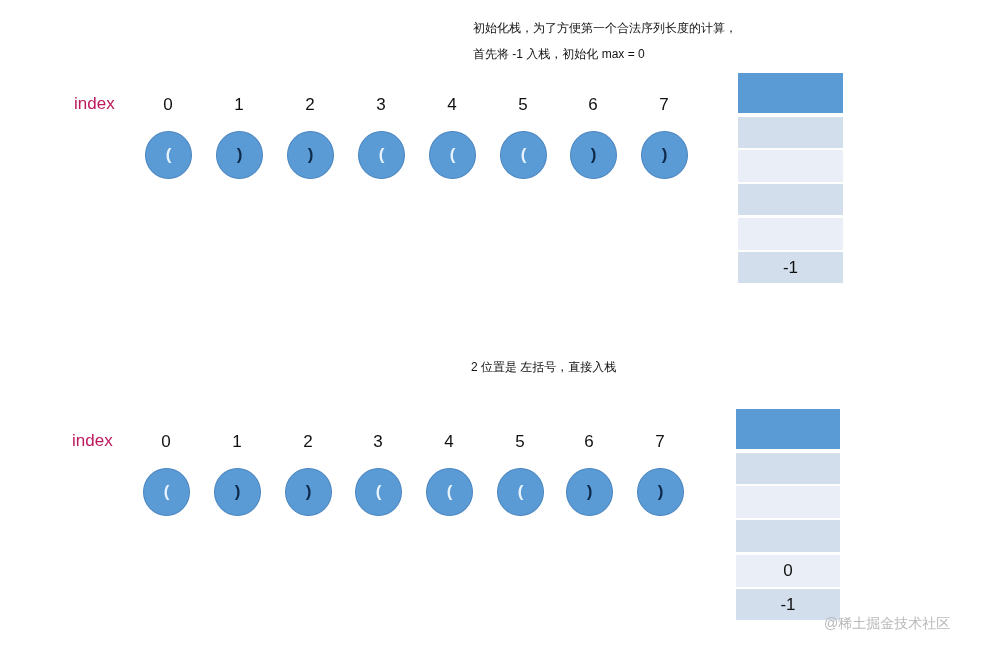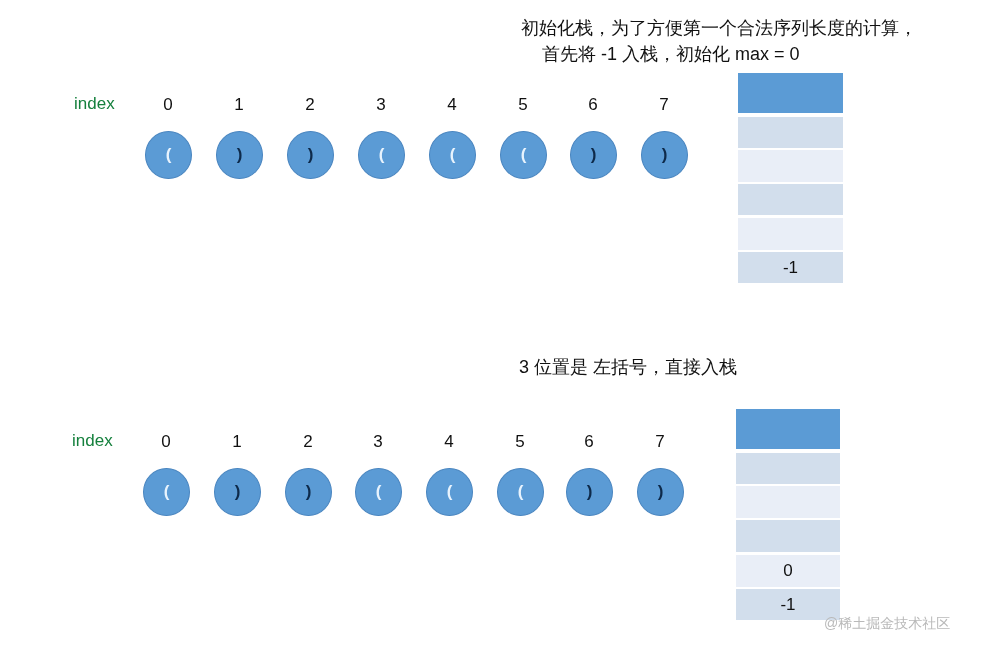--- a/index.html
+++ b/index.html
@@ -1,40 +1,40 @@
 <!DOCTYPE html>
 <html><head>
 <meta charset="utf-8">
 <style>
   html, body { margin: 0; padding: 0; background: #ffffff; }
   body { width: 1003px; height: 655px; position: relative; overflow: hidden;
          font-family: "Liberation Sans", "DejaVu Sans", sans-serif; color: #1a1a1a; }
   .abs { position: absolute; }
-  .caption { font-size: 18px; line-height: 25px; color: #111; white-space: nowrap; margin-left: 48px; }
-  .idx-label { font-size: 17px; color: #15803d; }
+  .caption { font-size: 12px; line-height: 25px; color: #111; white-space: nowrap; }
+  .idx-label { font-size: 17px; color: #be185d; }
   .idx-num { font-size: 17px; color: #111; width: 30px; text-align: center; }
   .circle { width: 47px; height: 48px; border-radius: 50%; background: #5b9bd5;
             border: 1px solid #4a86c0; box-sizing: border-box;
             display: flex; align-items: center; justify-content: center;
             font-size: 17px; font-weight: bold; }
   .circle.open { color: #e8f3fd; }
   .circle.close { color: #0e2a4a; }
   .stack-cell { box-sizing: border-box; display: flex; align-items: center; justify-content: center;
                 font-size: 17px; color: #111; }
   .stack-top { background: #5b9bd5; }
   .stack-dark { background: #d2deec; }
   .stack-light { background: #e9eef7; }
   .watermark { font-size: 14px; color: #b9b9b9; white-space: nowrap; }
 </style>
 </head>
 <body>
 
 <div>
   <div class="abs caption" style="left:473px; top:16px;">初始化栈，为了方便第一个合法序列长度的计算，</div>
-  <div class="abs caption" style="left:494px; top:42px;">首先将 -1 入栈，初始化 max = 0</div>
+  <div class="abs caption" style="left:473px; top:42px;">首先将 -1 入栈，初始化 max = 0</div>
 
   <div class="abs idx-label" style="left:74px; top:94px;">index</div>
 
   <div class="abs idx-num" style="left:153px; top:95px;">0</div>
   <div class="abs idx-num" style="left:224px; top:95px;">1</div>
   <div class="abs idx-num" style="left:295px; top:95px;">2</div>
   <div class="abs idx-num" style="left:366px; top:95px;">3</div>
   <div class="abs idx-num" style="left:437px; top:95px;">4</div>
   <div class="abs idx-num" style="left:508px; top:95px;">5</div>
   <div class="abs idx-num" style="left:578px; top:95px;">6</div>
@@ -53,21 +53,21 @@
     <div class="abs stack-cell stack-top" style="left:738px; top:73px;  width:105px; height:40px;"></div>
     <div class="abs stack-cell stack-dark" style="left:738px; top:117px; width:105px; height:31px;"></div>
     <div class="abs stack-cell stack-light" style="left:738px; top:150px; width:105px; height:32px;"></div>
     <div class="abs stack-cell stack-dark" style="left:738px; top:184px; width:105px; height:31px;"></div>
     <div class="abs stack-cell stack-light" style="left:738px; top:218px; width:105px; height:32px;"></div>
     <div class="abs stack-cell stack-dark" style="left:738px; top:252px; width:105px; height:31px;">-1</div>
   </div>
 </div>
 
 <div>
-  <div class="abs caption" style="left:471px; top:355px;">3 位置是 左括号，直接入栈</div>
+  <div class="abs caption" style="left:471px; top:355px;">2 位置是 左括号，直接入栈</div>
 
   <div class="abs idx-label" style="left:72px; top:431px;">index</div>
 
   <div class="abs idx-num" style="left:151px; top:432px;">0</div>
   <div class="abs idx-num" style="left:222px; top:432px;">1</div>
   <div class="abs idx-num" style="left:293px; top:432px;">2</div>
   <div class="abs idx-num" style="left:363px; top:432px;">3</div>
   <div class="abs idx-num" style="left:434px; top:432px;">4</div>
   <div class="abs idx-num" style="left:505px; top:432px;">5</div>
   <div class="abs idx-num" style="left:574px; top:432px;">6</div>

